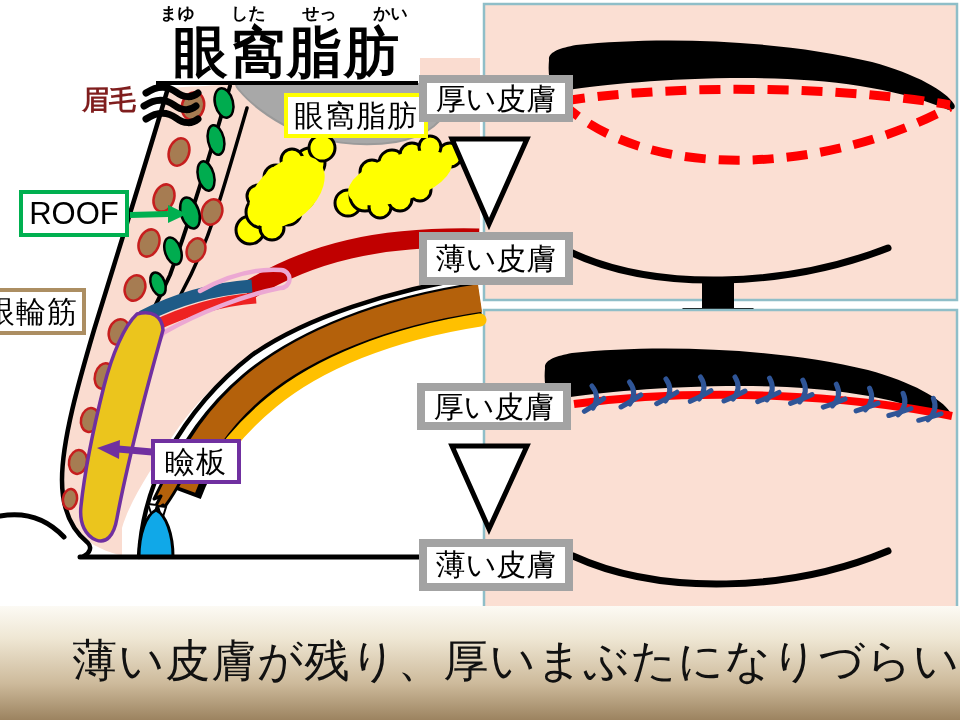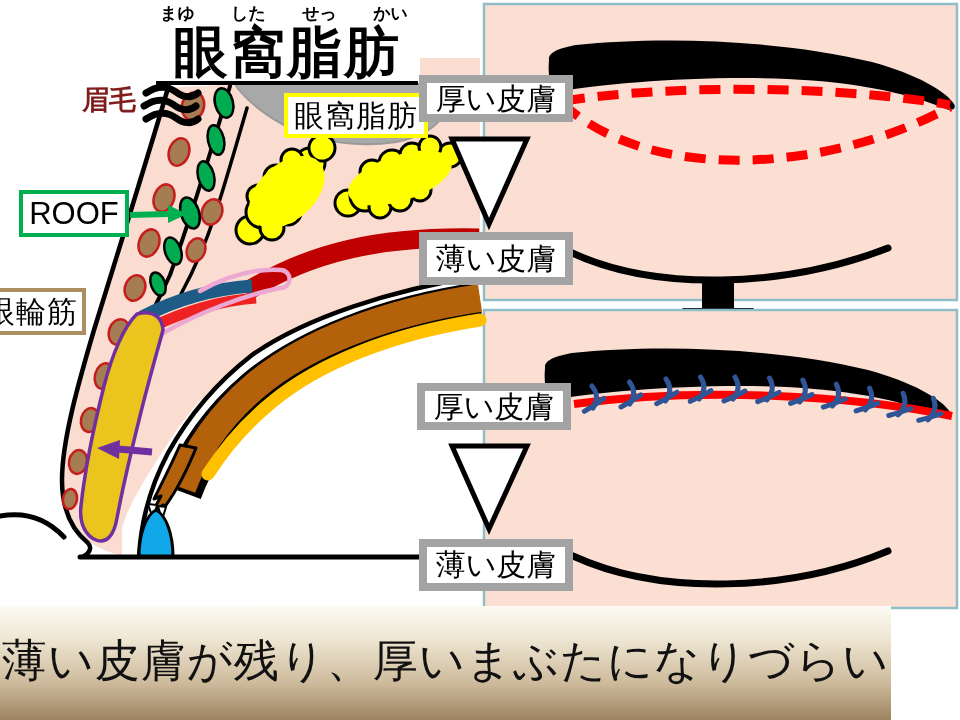--- a/index.html
+++ b/index.html
@@ -8,23 +8,23 @@
   #gfx{position:absolute;left:0;top:0;z-index:1;}
   .lbl{position:absolute;z-index:5;background:#ffffff;display:flex;align-items:center;justify-content:center;
        color:#000;line-height:1;box-sizing:border-box;white-space:nowrap;}
   .jp{font-size:30px;font-weight:500;letter-spacing:1px;}
   .blackbox{border:8px solid #a3a3a3;font-size:30px;font-weight:500;}
   .titlewrap{position:absolute;left:156px;top:2px;width:262px;z-index:5;text-align:center;}
   .furigana{display:flex;justify-content:space-between;padding:0 10px 0 4px;font-size:17px;font-weight:600;color:#000;}
   .maintitle{font-size:55px;font-weight:bold;color:#000;letter-spacing:2px;border-bottom:4px solid #000;
              padding-bottom:1px;line-height:1.0;}
   .mayuge{position:absolute;left:82px;top:82px;z-index:5;font-size:27px;font-weight:bold;color:#7f1d1d;}
-  .caption-strip{position:absolute;left:0;top:606px;width:891px;height:114px;z-index:4;
+  .caption-strip{position:absolute;left:0;top:606px;width:960px;height:114px;z-index:4;
       background:linear-gradient(180deg,#fcfaf4 0%,#efe7d4 28%,#cdba9b 68%,#9c8360 100%);
-      display:flex;align-items:center;justify-content:center;}
+      display:flex;align-items:center;justify-content:flex-end;}
   .caption-text{font-size:45px;font-weight:500;color:#111;letter-spacing:1px;padding-bottom:4px;}
 </style>
 </head>
 <body>
 
 <div class="slide">
 
 <svg id="gfx" width="960" height="720" viewBox="0 0 960 720">
 
   <g>
@@ -228,20 +228,21 @@
 </div>
 
 <div class="mayuge">眉毛</div>
 
 <div class="lbl" style="left:19px;top:190px;width:110px;height:47px;border:4px solid #00B050;font-size:31px;">ROOF</div>
 
 <div class="lbl jp" style="left:284px;top:93px;width:144px;height:45px;border:4px solid #FFFF00;">眼窩脂肪</div>
 
 <div class="lbl jp" style="left:-16px;top:288px;width:102px;height:47px;border:4px solid #AC8E62;justify-content:flex-end;padding-right:4px;">眼輪筋</div>
 
+<div class="lbl jp" style="left:151px;top:439px;width:90px;height:45px;border:4px solid #7030A0;">瞼板</div>
 
 <div class="lbl blackbox" style="left:419px;top:75px;width:154px;height:47px;">厚い皮膚</div>
 <div class="lbl blackbox" style="left:419px;top:232px;width:154px;height:53px;">薄い皮膚</div>
 <div class="lbl blackbox" style="left:417px;top:383px;width:154px;height:47px;">厚い皮膚</div>
 <div class="lbl blackbox" style="left:419px;top:539px;width:154px;height:52px;">薄い皮膚</div>
 
 <div class="caption-strip">
   <div class="caption-text">薄い皮膚が残り、厚いまぶたになりづらい</div>
 </div>
 

